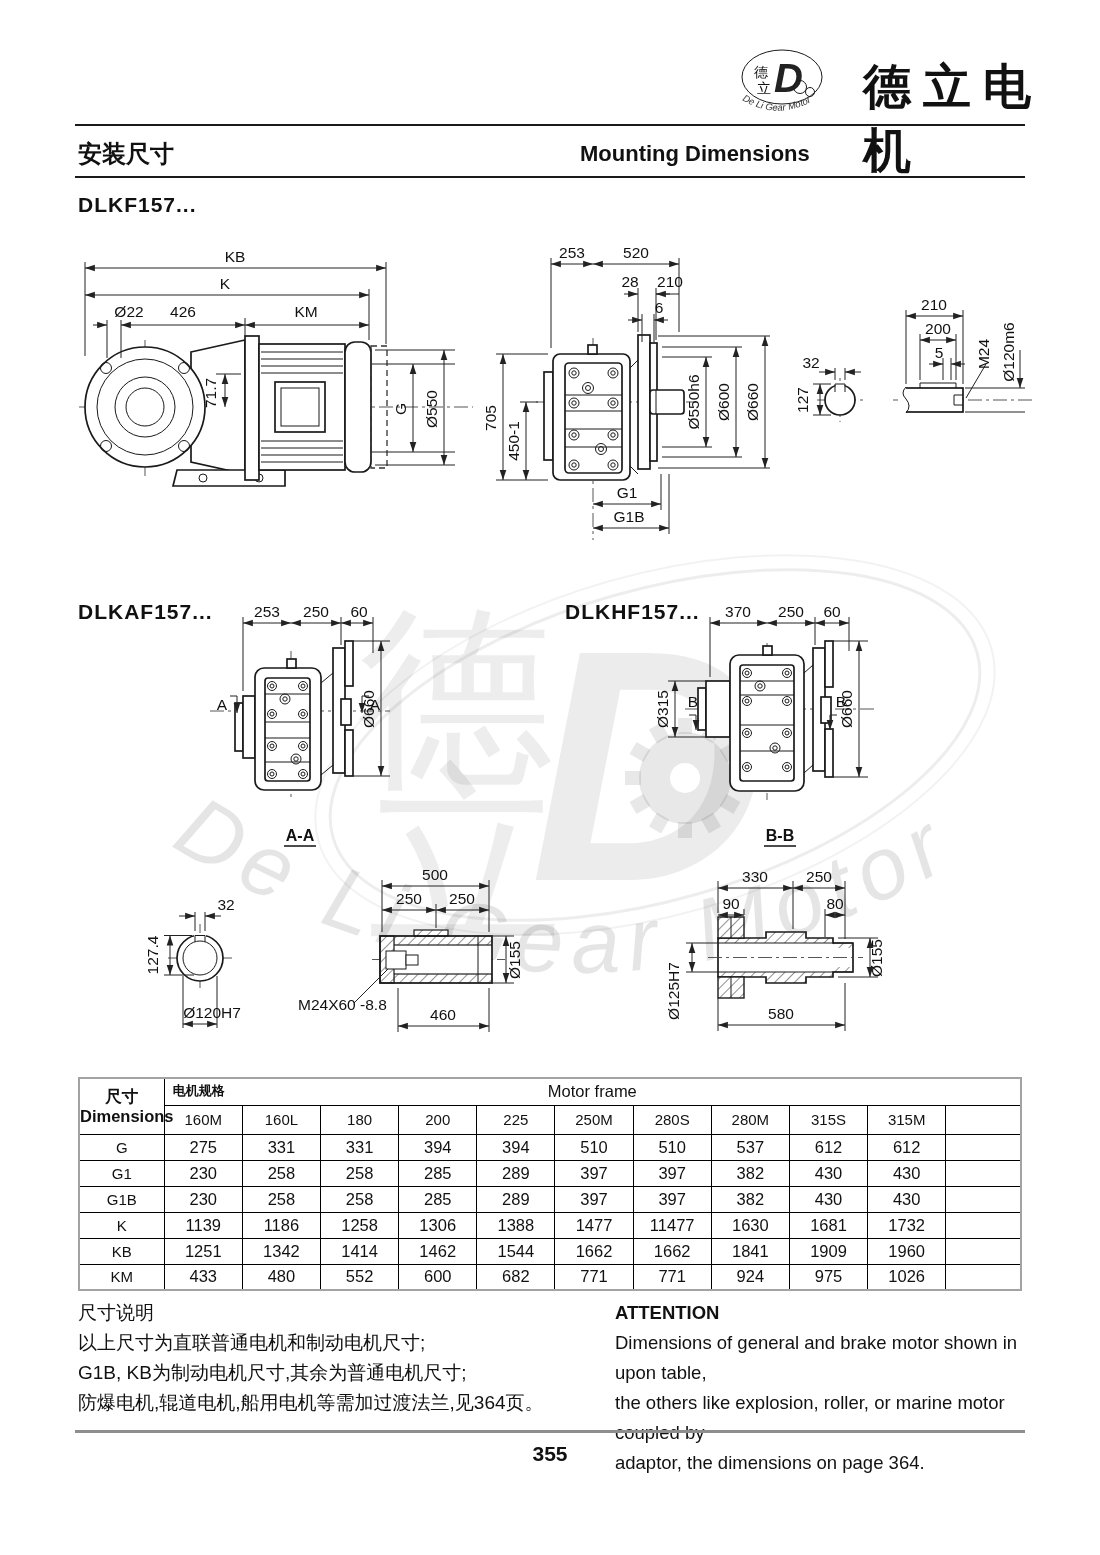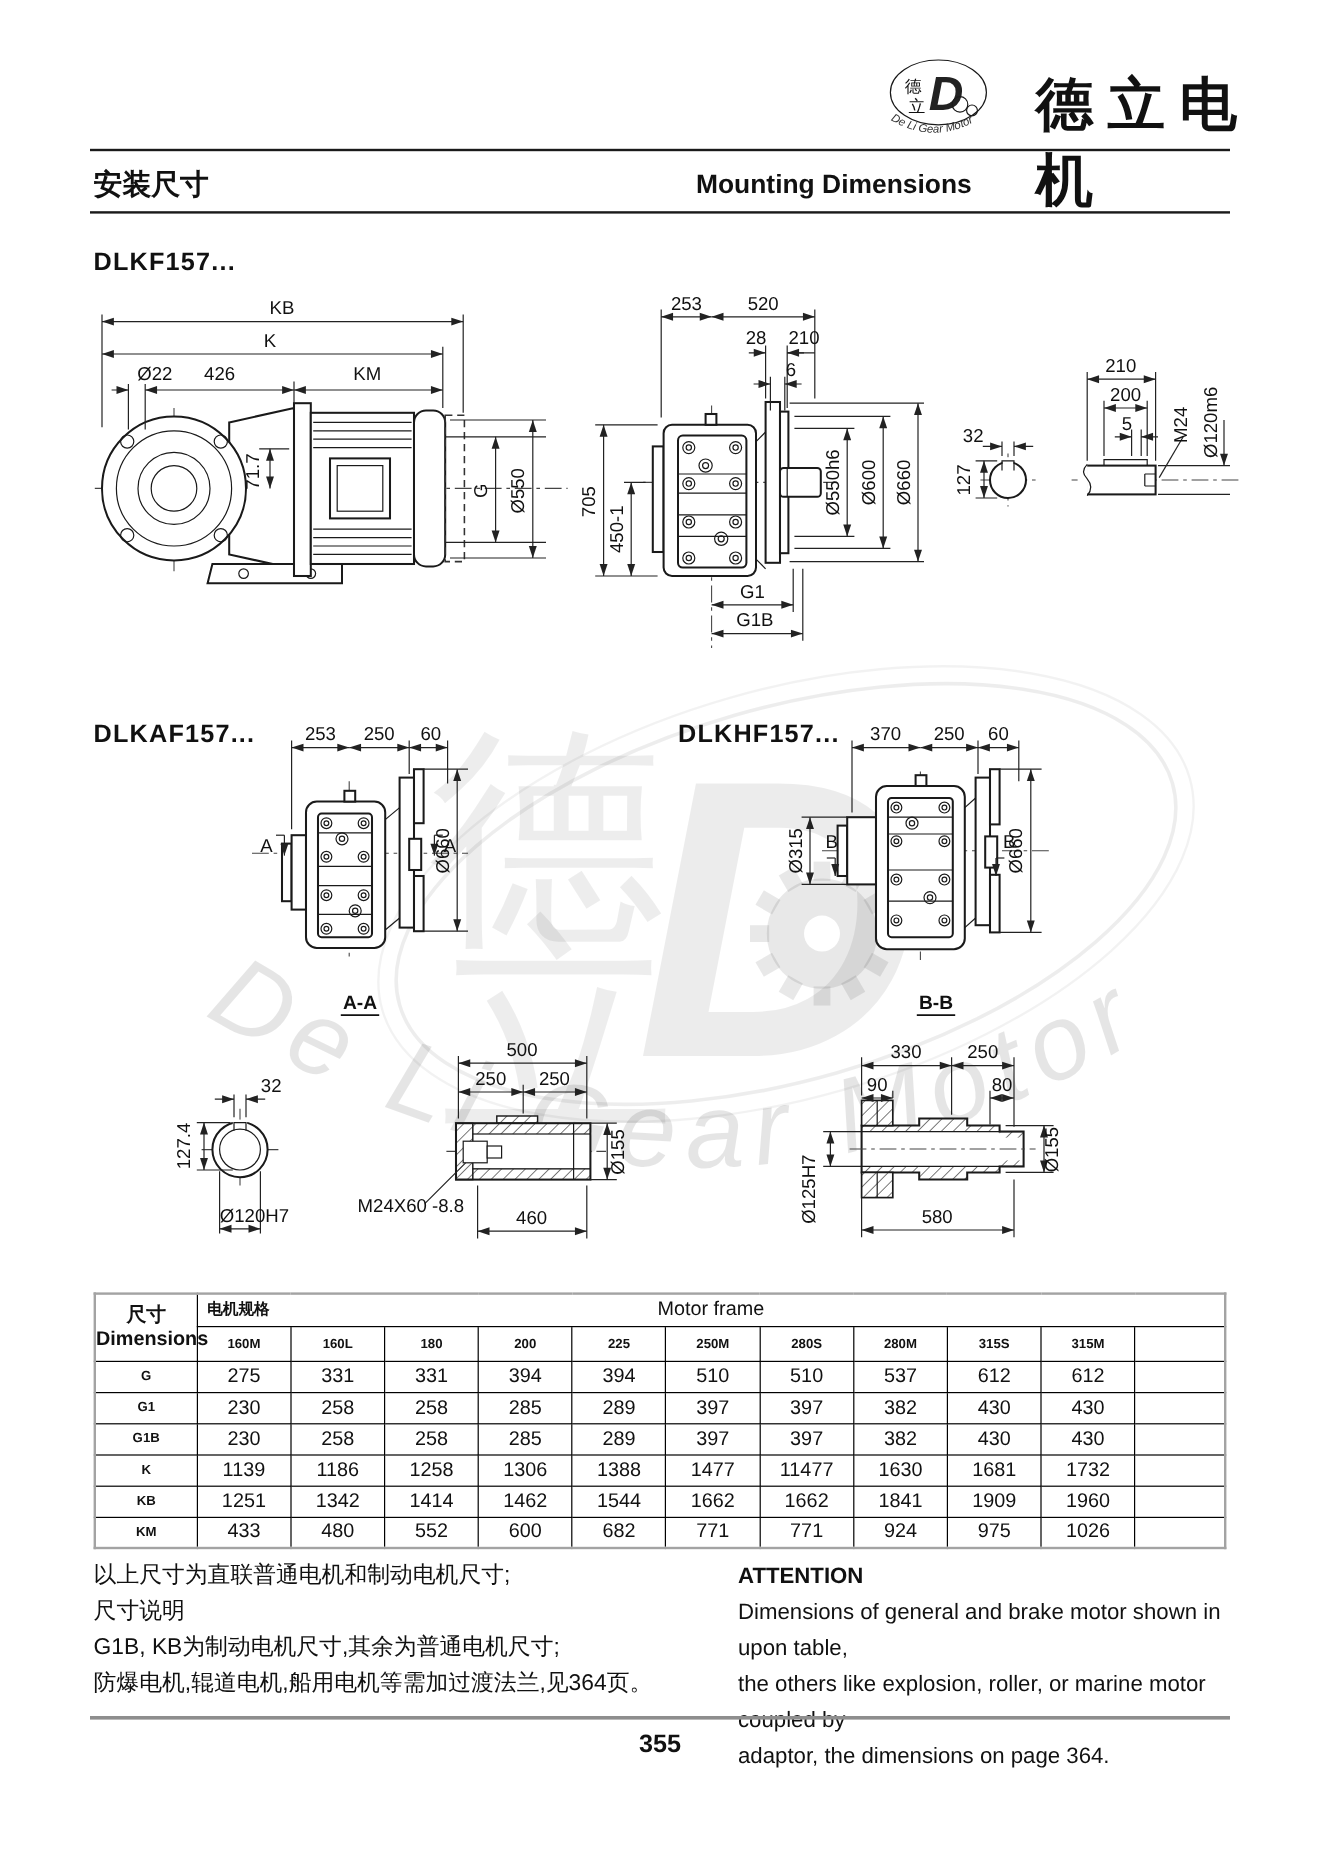--- a/index.html
+++ b/index.html
@@ -15,21 +15,21 @@
   .dtb{font-size:16px;fill:#111;font-weight:bold;}
   .ol{fill:none;stroke:#1a1a1a;stroke-width:1.7;}
   .olw{fill:#ffffff;stroke:#1a1a1a;stroke-width:1.7;}
   .thin{fill:none;stroke:#1a1a1a;stroke-width:1;}
   .dim{fill:none;stroke:#222;stroke-width:1;}
   .cl{fill:none;stroke:#444;stroke-width:0.9;stroke-dasharray:14 4 3 4;}
   .dsh{fill:none;stroke:#333;stroke-width:1.3;stroke-dasharray:6 4;}
   
   #dimtable{border-collapse:collapse;table-layout:fixed;width:944px;}
   #dimtable td{border:1px solid #000;text-align:center;vertical-align:middle;padding:0;font-size:16.5px;}
-  #dimtable .th{font-weight:bold;font-size:11px;}
+  #dimtable .th{font-weight:normal;font-size:15px;}
   #dimtable tr.hr1 td{border-bottom:1px solid #000;}
   #dimtable{border:2px solid #a3a3a3;}
   .dimhead{font-size:16px;font-weight:bold;line-height:1.25;}
   .mfcell{position:relative;}
   .mfleft{position:absolute;left:8px;top:3px;font-weight:bold;font-size:13px;}
   .notes{font-size:19px;line-height:30px;}
   .notes-en{font-size:18.5px;line-height:30px;}
   .pageno{font-size:21px;text-align:center;width:100%;font-weight:bold;}
 </style>
 </head>
@@ -92,21 +92,21 @@
       </text>
     </g>
   </svg>
   <div class="abs brand" style="left:845px;top:55px;z-index:1;margin-left:18px;">德立电机</div>
 
   <div class="hline" style="left:75px;top:124px;width:950px;height:2px;z-index:1;"></div>
   <div class="abs titlecn" style="left:78px;top:138px;z-index:1;">安装尺寸</div>
   <div class="abs titleen" style="left:580px;top:141px;z-index:1;text-align:center;">Mounting Dimensions</div>
   <div class="hline" style="left:75px;top:176px;width:950px;height:2px;z-index:1;"></div>
 
-  <div class="abs seclabel" style="left:78px;top:207px;z-index:1;text-align:right;">DLKF157...</div>
+  <div class="abs seclabel" style="left:78px;top:193px;z-index:1;text-align:right;">DLKF157...</div>
   <div class="abs seclabel" style="left:78px;top:600px;z-index:1;">DLKAF157...</div>
   <div class="abs seclabel" style="left:565px;top:600px;z-index:1;">DLKHF157...</div>
 
   <svg class="abs" style="left:73px;top:246px;z-index:1;" width="440" height="300" viewBox="0 0 440 300">
     <g>
       <line x1="6" y1="161" x2="400" y2="161" class="cl"></line>
       <line x1="72" y1="94" x2="72" y2="230" class="cl"></line>
       <polygon points="118,106 172,94 172,228 118,216" class="olw"></polygon>
       <path d="M100,240 L104,224 L212,224 L212,240 Z" class="olw"></path>
       <circle cx="130" cy="232" r="4" class="thin"></circle>
@@ -676,22 +676,22 @@
           <td>771</td>
           <td>924</td>
           <td>975</td>
           <td>1026</td>
           <td></td>
     </tr>
   </tbody>
     </table>
 
   <div class="abs notes" style="left:78px;top:1298px;width:530px;z-index:1;">
+    <div>尺寸说明</div>
     <div>以上尺寸为直联普通电机和制动电机尺寸;</div>
-    <div>尺寸说明</div>
     <div>G1B, KB为制动电机尺寸,其余为普通电机尺寸;</div>
     <div>防爆电机,辊道电机,船用电机等需加过渡法兰,见364页。</div>
   </div>
   <div class="abs notes-en" style="left:615px;top:1298px;width:415px;z-index:1;">
     <div style="font-weight:bold;">ATTENTION</div>
     <div>Dimensions of general and brake motor shown in upon table,</div>
     <div>the others like explosion, roller, or marine motor coupled by</div>
     <div>adaptor, the dimensions on page 364.</div>
   </div>
 

